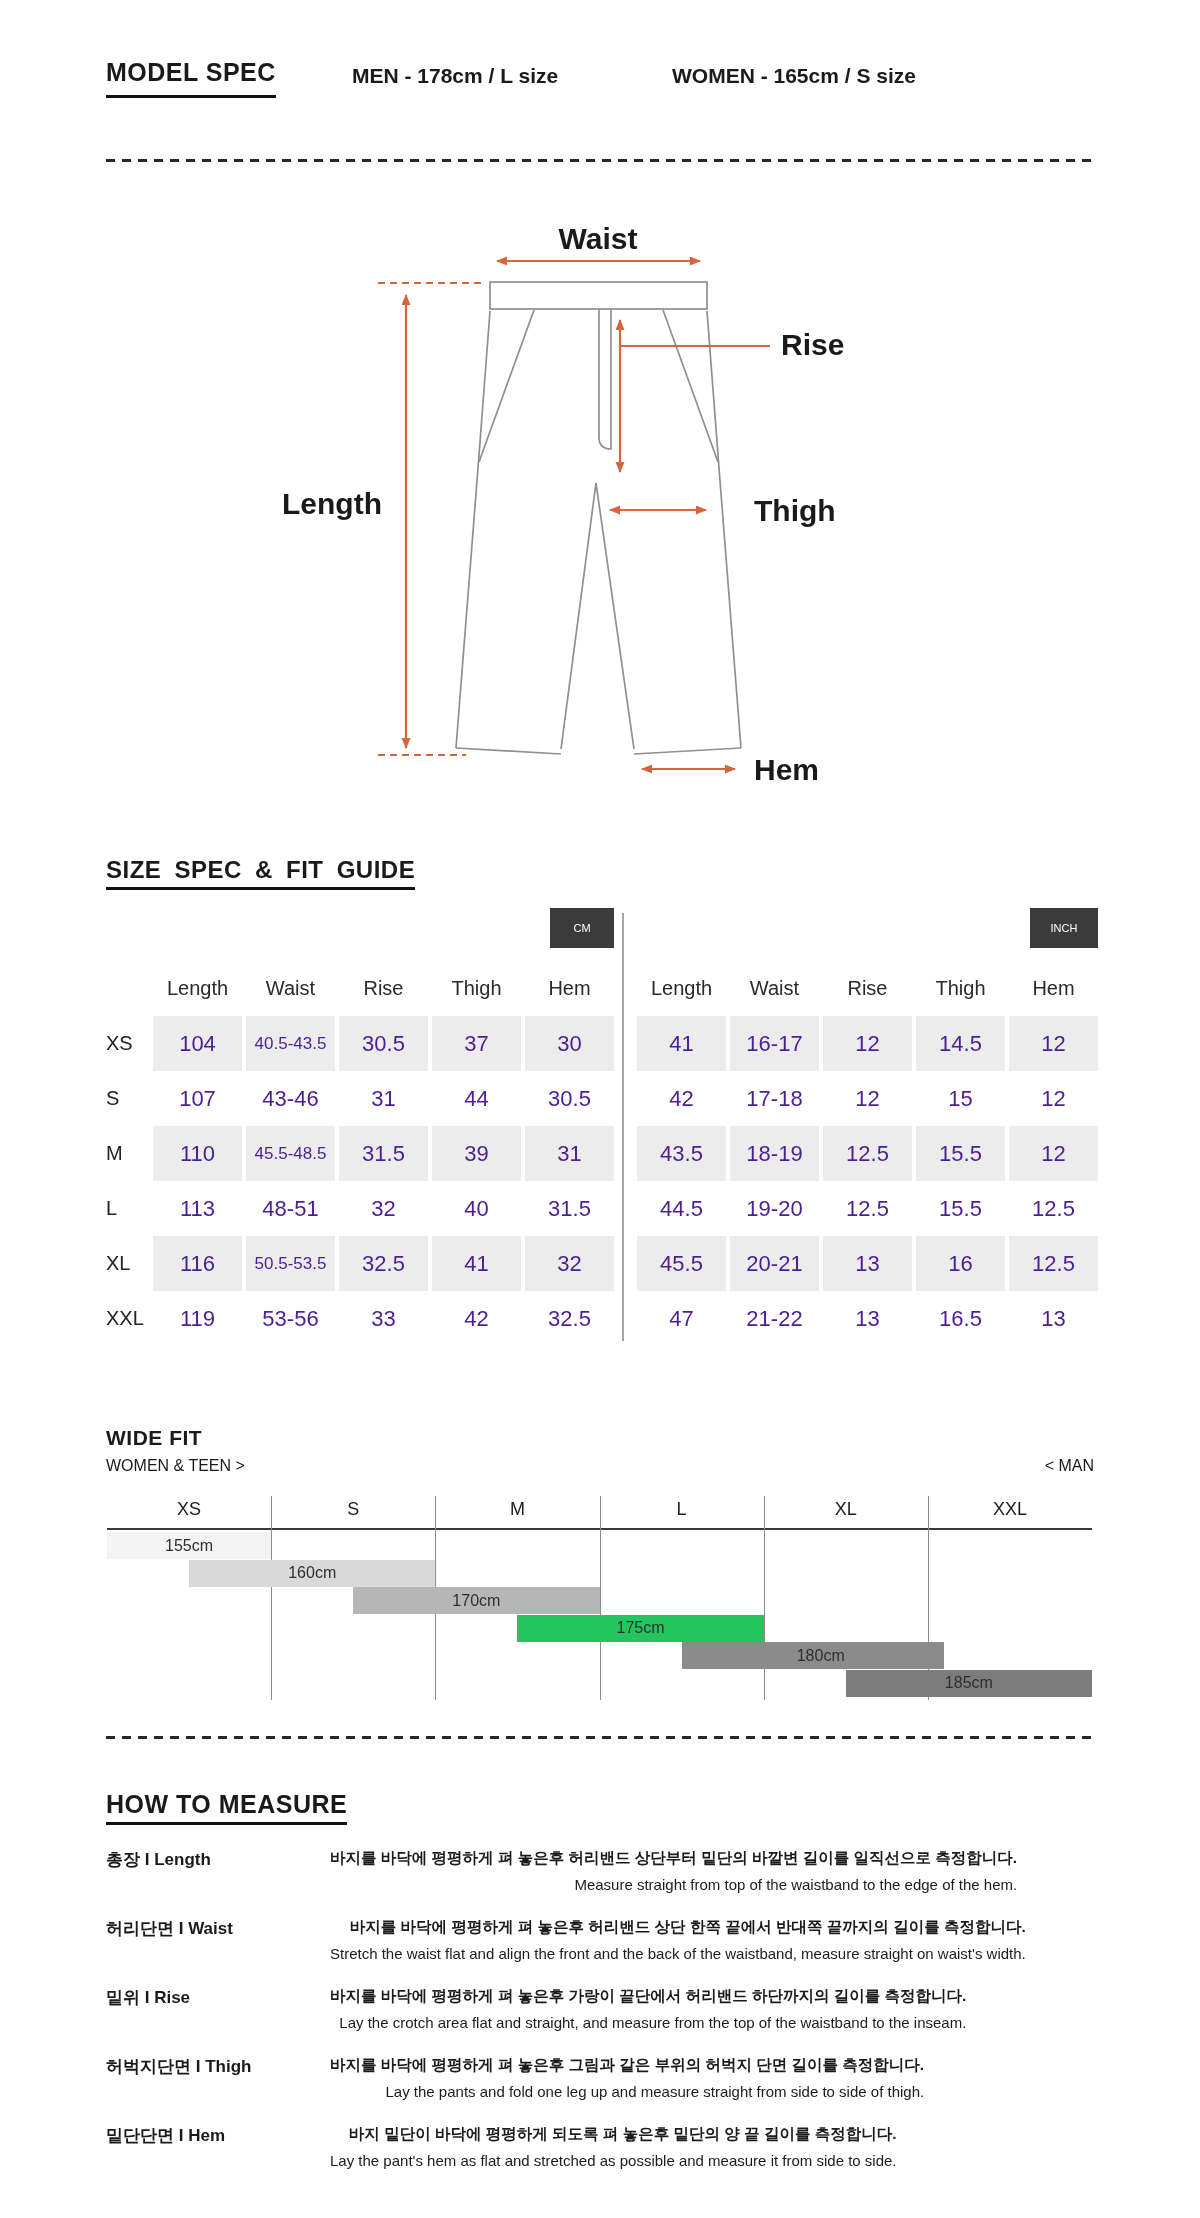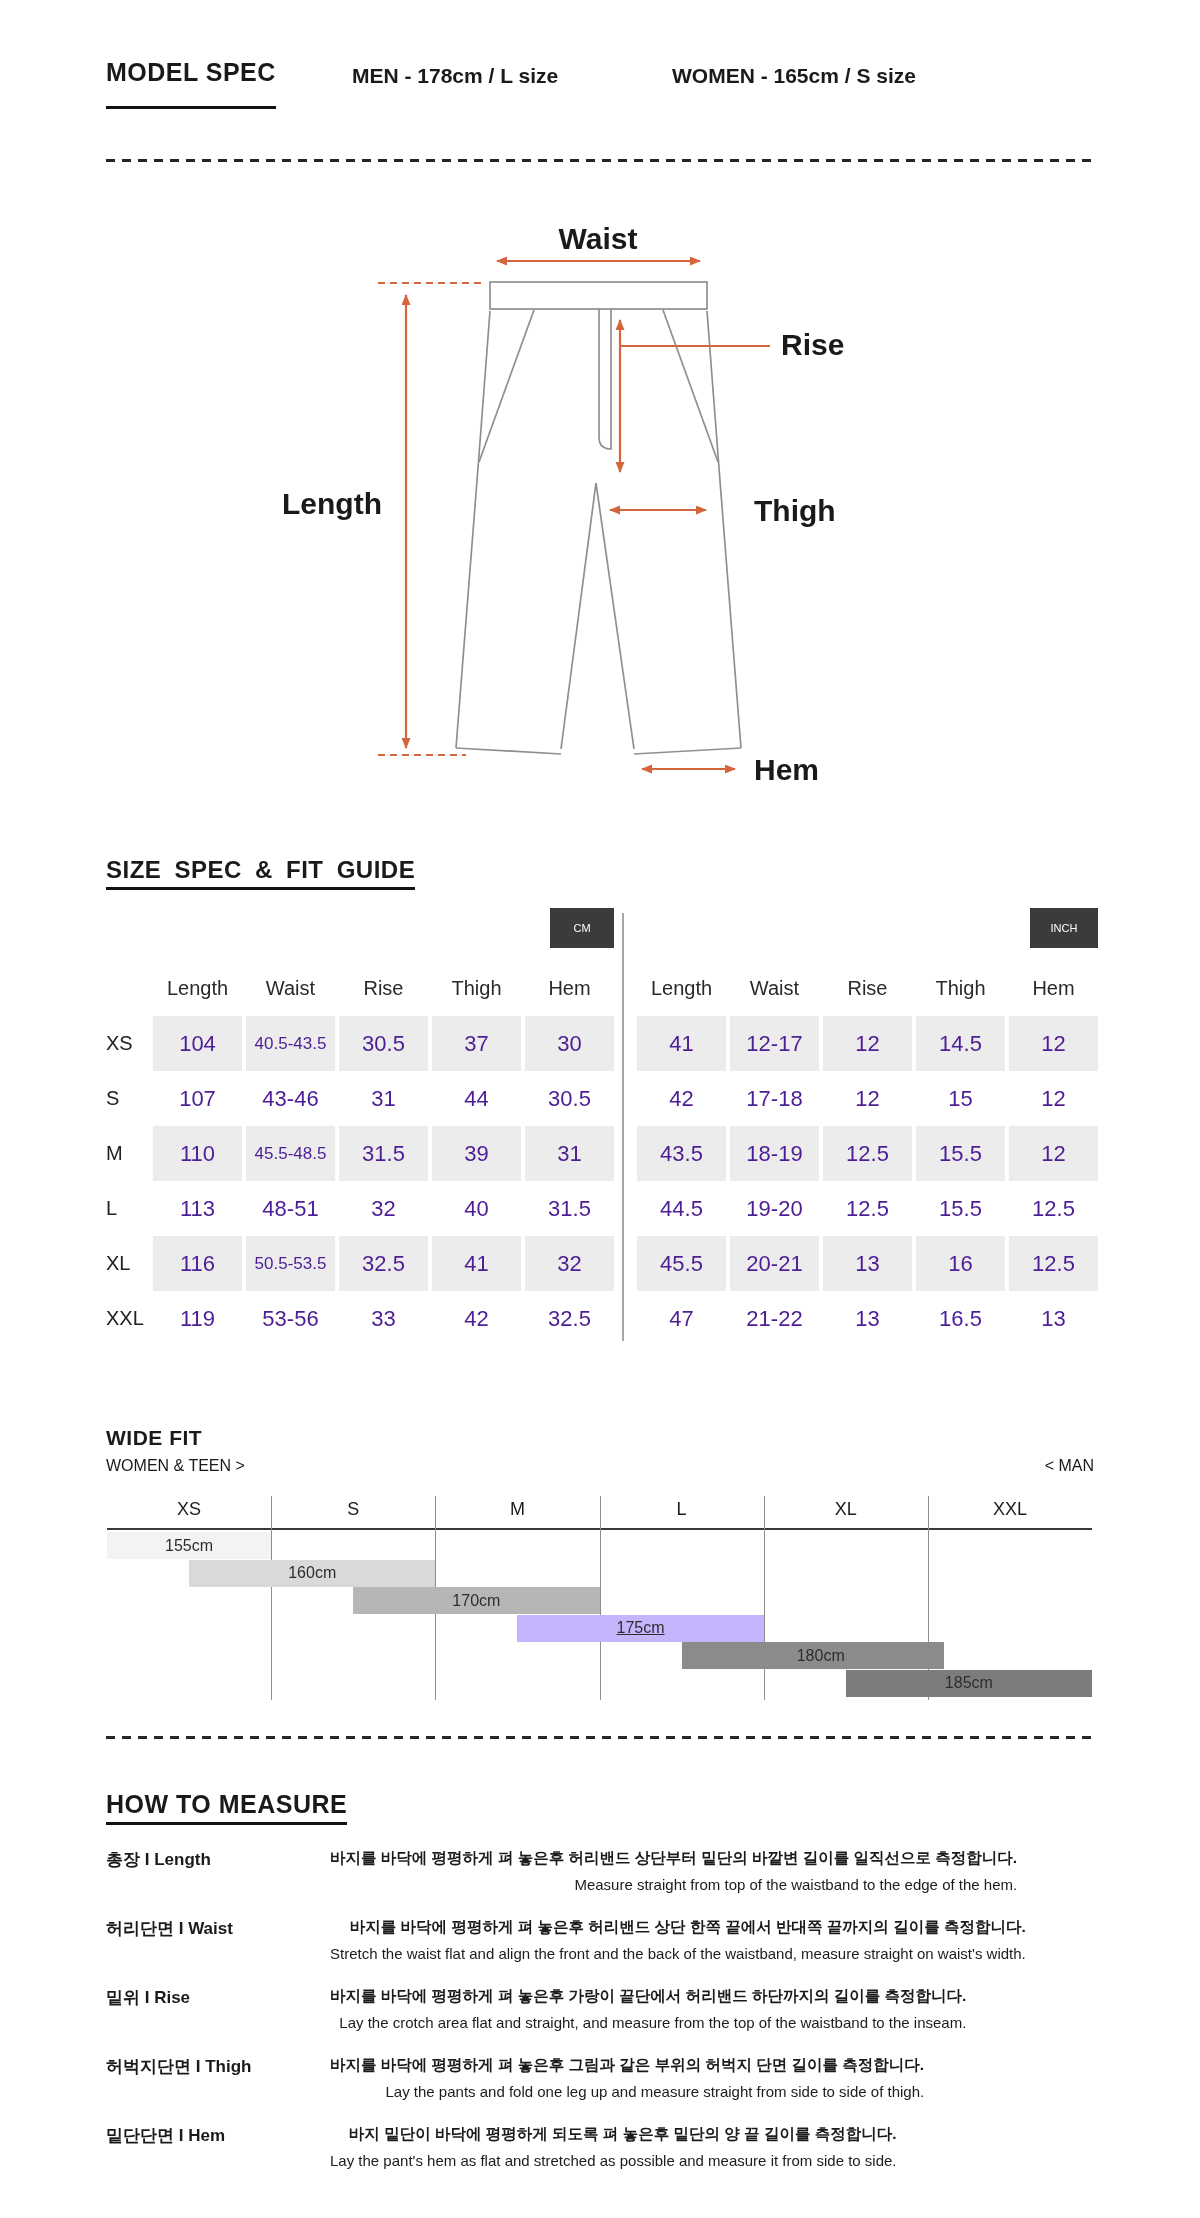--- a/index.html
+++ b/index.html
@@ -1,21 +1,21 @@
 <!DOCTYPE html>
 <html><head>
 <meta charset="utf-8">
 <style>
   html,body{margin:0;padding:0;background:#ffffff;}
   .page{position:relative;width:1200px;height:2218px;background:#fff;overflow:hidden;
         font-family:"Liberation Sans", sans-serif;color:#1a1a1a;}
 
   
   .hdr-title{position:absolute;left:106px;top:58px;font-size:25px;font-weight:bold;
-             letter-spacing:.5px;border-bottom:3px solid #121212;padding-bottom:19px;}
+             letter-spacing:.5px;border-bottom:3px solid #121212;padding-bottom:8px;}
   .hdr-sub{position:absolute;top:64px;font-size:21px;font-weight:bold;}
   .hdr-men{left:352px;} .hdr-women{left:672px;}
 
   
   .dash{position:absolute;left:106px;width:988px;height:3px;
         background:repeating-linear-gradient(90deg,#262626 0 9px,transparent 9px 16px);}
   .d1{top:159px;} .d2{top:1736px;}
 
   
   .diagram{position:absolute;left:260px;top:195px;}
@@ -174,21 +174,21 @@
       <div class="cell shaded">41</div>
       <div class="cell shaded">32</div>
       <div class="cell">119</div>
       <div class="cell">53-56</div>
       <div class="cell">33</div>
       <div class="cell">42</div>
       <div class="cell">32.5</div>
     </div>
   <div class="tbody in-b">
       <div class="cell shaded">41</div>
-      <div class="cell shaded">12-17</div>
+      <div class="cell shaded">16-17</div>
       <div class="cell shaded">12</div>
       <div class="cell shaded">14.5</div>
       <div class="cell shaded">12</div>
       <div class="cell">42</div>
       <div class="cell">17-18</div>
       <div class="cell">12</div>
       <div class="cell">15</div>
       <div class="cell">12</div>
       <div class="cell shaded">43.5</div>
       <div class="cell shaded">18-19</div>
@@ -238,21 +238,21 @@
     <div>
         <div class="bar" style="left: 0%; width: 16.6667%; top: 36px; background: rgb(243, 243, 243);">
           <div>155cm</div>
         </div>
         <div class="bar" style="left: 8.33333%; width: 25%; top: 63.5px; background: rgb(217, 217, 217);">
           <div>160cm</div>
         </div>
         <div class="bar" style="left: 25%; width: 25%; top: 91px; background: rgb(182, 182, 182);">
           <div>170cm</div>
         </div>
-        <div class="bar" style="left: 41.6667%; width: 25%; top: 118.5px; background: #c4b5fd; text-decoration: underline;">
+        <div class="bar" style="left: 41.6667%; width: 25%; top: 118.5px; background: #22c55e;">
           <div>175cm</div>
         </div>
         <div class="bar" style="left: 58.3333%; width: 25%; top: 146px; background: rgb(139, 139, 139); padding-left: 16px;">
           <div>180cm</div>
         </div>
         <div class="bar" style="left: 75%; width: 25%; top: 173.5px; background: rgb(124, 124, 124);">
           <div>185cm</div>
         </div>
       </div>
   </div>

